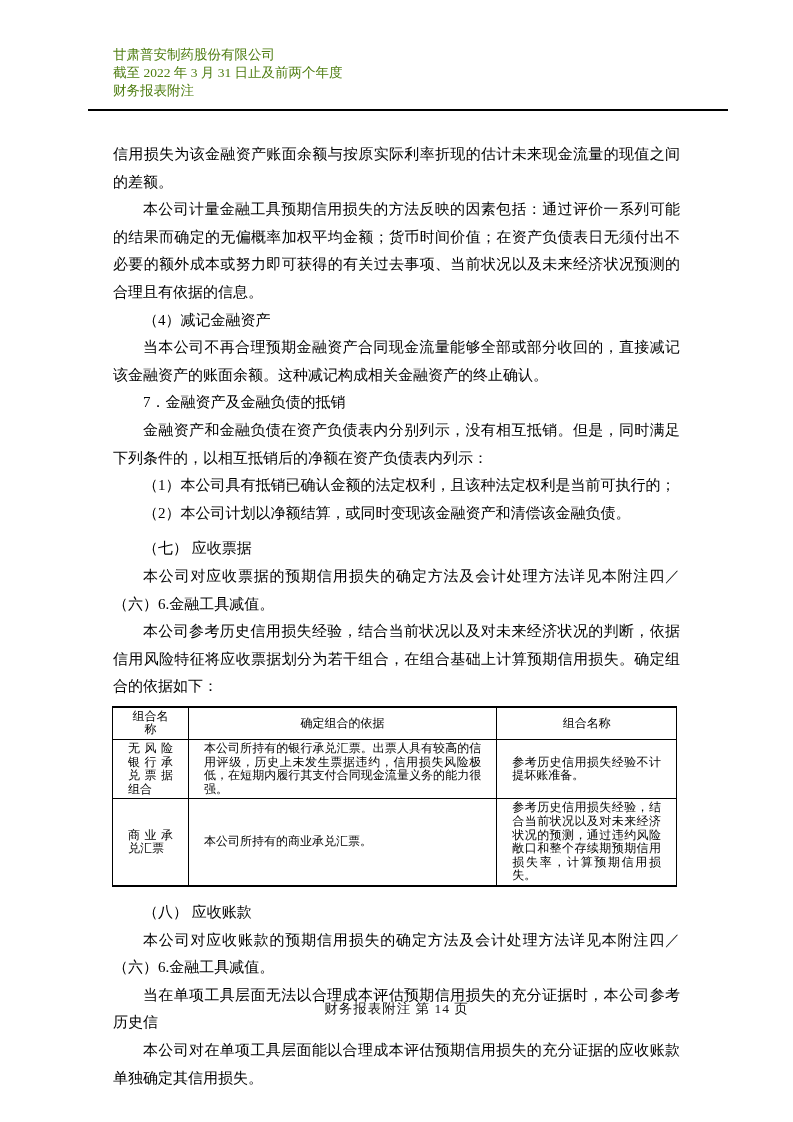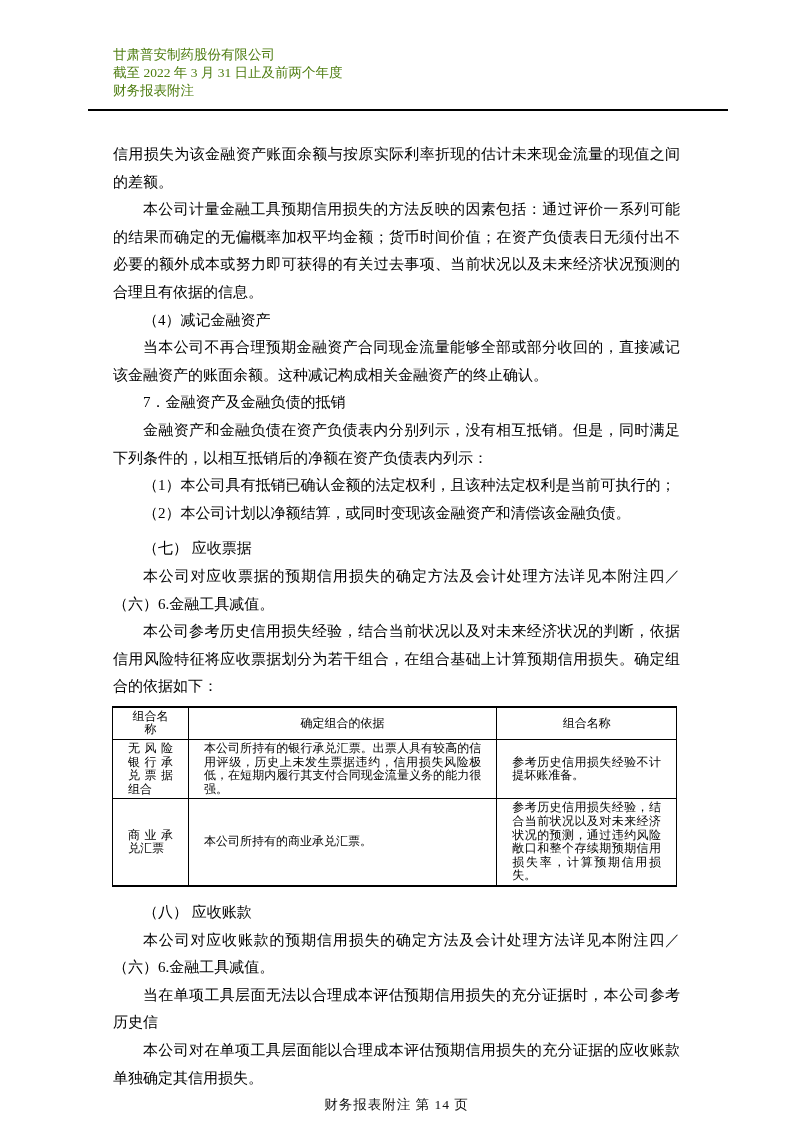--- a/index.html
+++ b/index.html
@@ -54,21 +54,21 @@
   }
   table.portfolio th { text-align: center; height: 21px; padding: 2px 16px; }
   col.c-name   { width: 76px; }
   col.c-basis  { width: 309px; }
   col.c-method { width: 180px; }
   td.cell-name { padding: 2px 3px; text-align: left; }
   tr.row-bank td { height: 49px; }
   tr.row-comm td { height: 80px; }
   
   .doc-footer {
-    position: absolute; top: 1096px; left: 0; width: 793px;
+    position: absolute; top: 1000px; left: 0; width: 793px;
     text-align: center;
     font-size: 13.5px; color: #111;
     letter-spacing: 1px;
   }
 </style>
 </head>
 <body>
 
 <div class="page">
 

